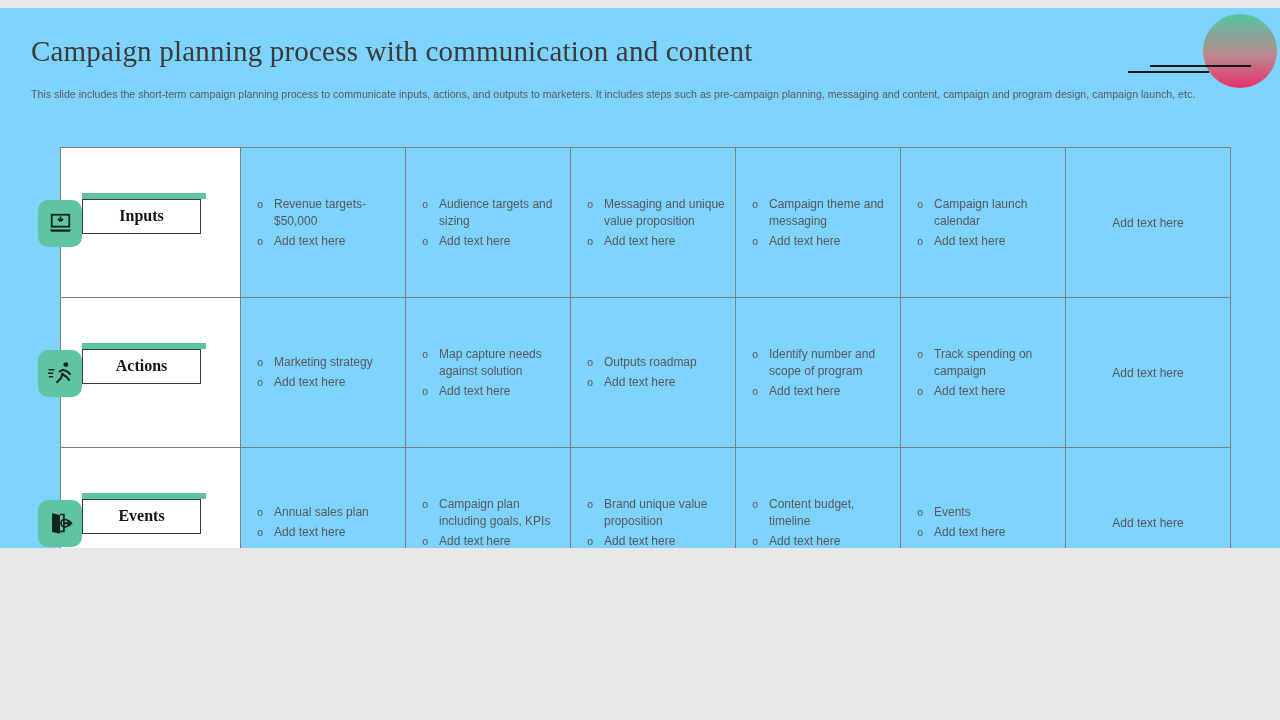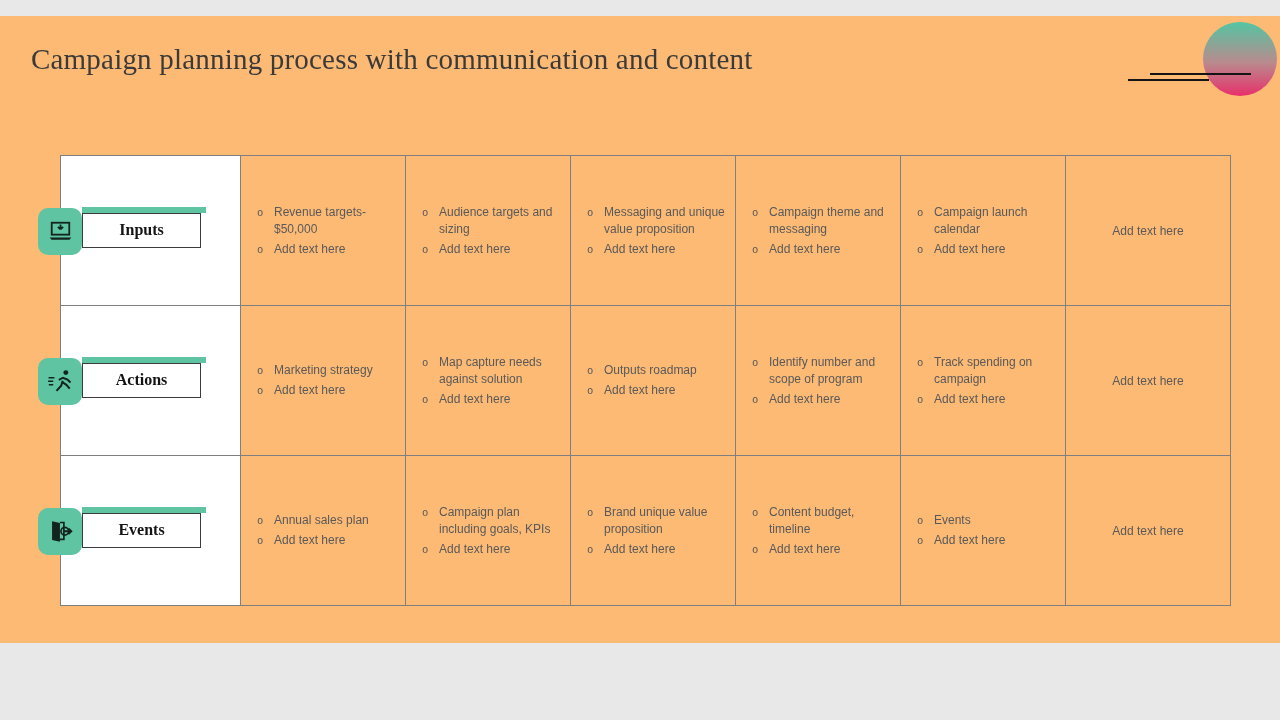--- a/index.html
+++ b/index.html
@@ -1,19 +1,19 @@
 <!DOCTYPE html>
 <html><head>
 <meta charset="utf-8">
 <style>
   * { margin:0; padding:0; box-sizing:border-box; }
   html,body { background:#e8e8e8; }
   .slide {
-    position:relative; width:1280px; height:627px; background:#fdba74;
-    margin:16px auto; overflow:hidden;
+    position:relative; width:1280px; height:540px; background:#7dd3fc;
+    margin:8px auto; overflow:hidden;
     font-family:"Liberation Sans","DejaVu Sans",sans-serif;
   }
   
   .title {
     position:absolute; left:31px; top:27px; width:1000px;
     font-family:"Liberation Serif","DejaVu Serif",serif;
     font-size:29px; font-weight:400; color:#3a3a3a; letter-spacing:0.2px;
   }
   .subtitle {
     position:absolute; left:31px; top:79px; width:1199px;
@@ -59,21 +59,21 @@
   td.addtext { text-align:center; vertical-align:middle; color:#595959; font-size:12px; }
   
   td.label-cell { position:relative; vertical-align:middle; background:#ffffff; overflow:visible; }
   .row-label-wrap { position:relative; height:48px; }
   .icon-square {
     position:absolute; left:-23px; top:1px; width:44px; height:47px;
     background:#5fc4a2; border-radius:10px; z-index:2;
     display:flex; align-items:center; justify-content:center;
   }
   .label-box {
-    position:absolute; left:21px; top:6px; width:119px; height:35px;
+    position:absolute; left:21px; top:0; width:119px; height:35px;
     background:#ffffff; border:1px solid #3c3c3c;
     display:flex; align-items:center; justify-content:center;
     font-family:"Liberation Serif","DejaVu Serif",serif;
     font-weight:700; font-size:16px; color:#141414;
   }
   .label-box::before {
     content:""; position:absolute; left:-1px; right:-6px; top:-7px; height:6px;
     background:#5fc4a2;
   }
   
@@ -84,20 +84,21 @@
   .page-num {
     position:absolute; right:40px; top:694px; font-size:11px; color:#595959;
   }
 </style>
 </head>
 <body>
 
 <div class="slide">
 
   <div class="title">Campaign planning process with communication and content</div>
+  <div class="subtitle">This slide includes the short-term campaign planning process to communicate inputs, actions, and outputs to marketers. It includes steps such as pre-campaign planning, messaging and content, campaign and program design, campaign launch, etc.</div>
 
   <div class="circle"></div>
   <div class="decor-line l1"></div>
   <div class="decor-line l2"></div>
 
   <table class="grid">
     <colgroup>
       <col class="c-label">
         <col class="c-col">
         <col class="c-col">

